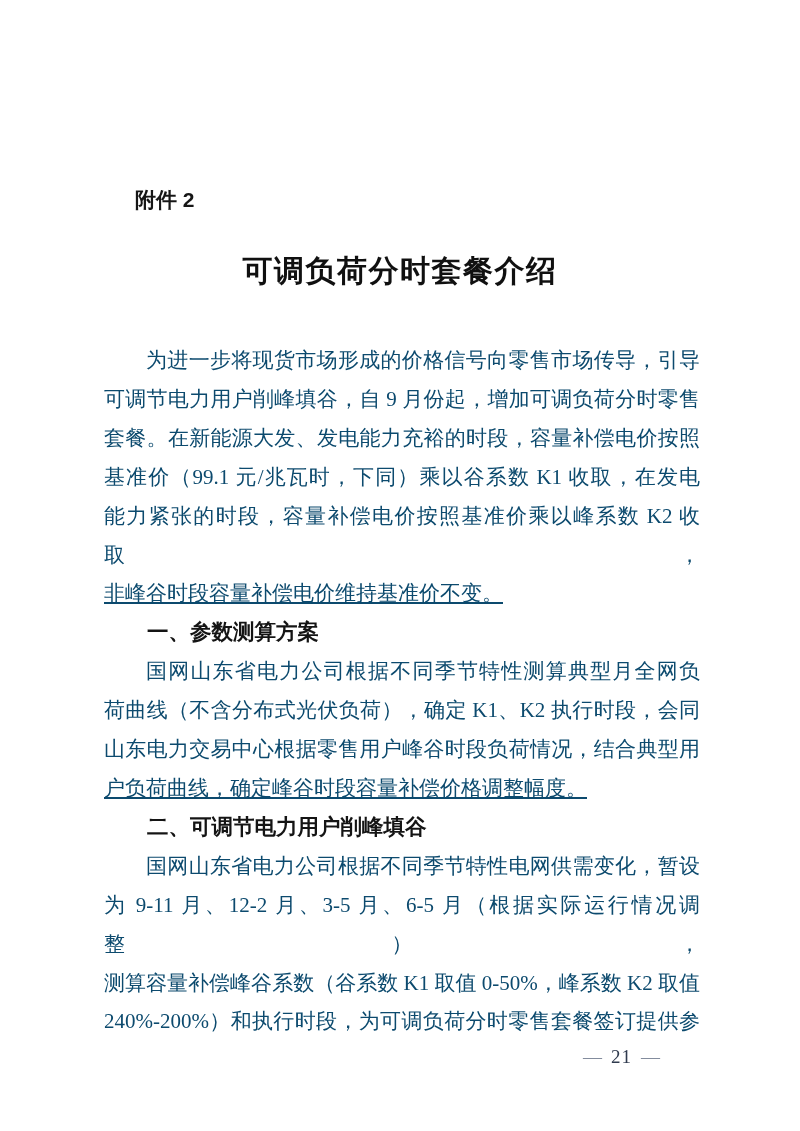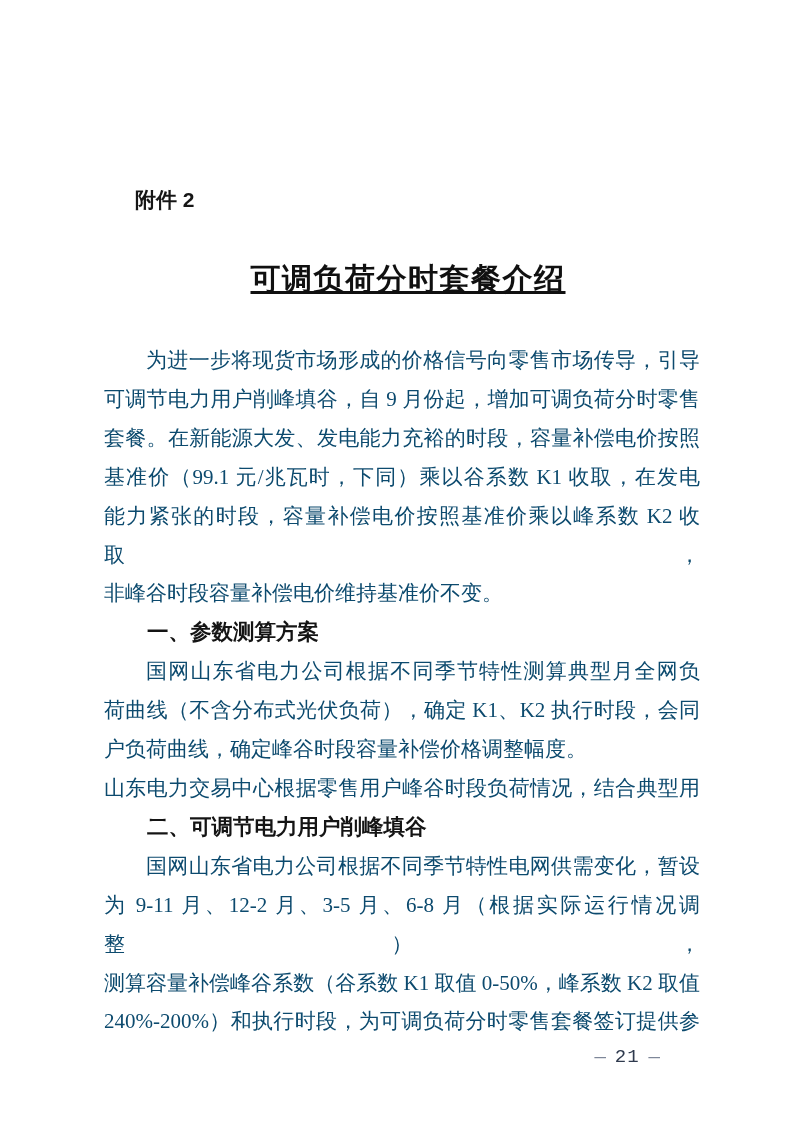--- a/index.html
+++ b/index.html
@@ -43,80 +43,80 @@
     width: 596px;
     font-size: 21px;
   }
   .line {
     line-height: 38.9px;
     text-align: justify;
     text-align-last: justify;
     text-justify: inter-character;
     color: #0c4a6e;
   }
-  .line.flush-left { text-align-last: left; }
+  .line.flush-left { text-align-last: left; text-decoration: underline; }
   .line.indent { text-indent: 2em; }
   .sec-heading {
     font-family: "Liberation Sans", "DejaVu Sans", sans-serif;
     font-weight: 700;
     font-size: 21.5px;
     line-height: 38.9px;
     text-indent: 2em;
     text-align: right;
     text-align-last: left;
     color: #141414;
   }
   .page-number-row {
     position: absolute;
     top: 1046px;
     right: 131px;
     font-size: 19px;
-    font-family: Liberation Mono, monospace;
+    font-family: Liberation Serif, serif;
     color: #313c50;
     white-space: nowrap;
   }
   .page-number-row .dash {
     color: #7e8799;
     margin: 0 9px;
     font-weight: 400;
   }
   .page-number-row .num {
     color: #2f3a4e;
     letter-spacing: 1px;
   }
 </style>
 </head>
 <body>
 
 <div class="page">
 
   <div class="attachment">附件 2</div>
 
-  <h1 class="doc-title" style="margin:8px;text-decoration:underline;">可调负荷分时套餐介绍</h1>
+  <h1 class="doc-title" style="margin:0;">可调负荷分时套餐介绍</h1>
 
   <div class="body-block">
 
     <div class="line indent">为进一步将现货市场形成的价格信号向零售市场传导，引导</div>
     <div class="line">可调节电力用户削峰填谷，自 9 月份起，增加可调负荷分时零售</div>
     <div class="line">套餐。在新能源大发、发电能力充裕的时段，容量补偿电价按照</div>
     <div class="line">基准价（99.1 元/兆瓦时，下同）乘以谷系数 K1 收取，在发电</div>
     <div class="line">能力紧张的时段，容量补偿电价按照基准价乘以峰系数 K2 收取，</div>
     <div class="line flush-left">非峰谷时段容量补偿电价维持基准价不变。</div>
 
     <div class="line sec-heading">一、参数测算方案</div>
 
     <div class="line indent">国网山东省电力公司根据不同季节特性测算典型月全网负</div>
     <div class="line">荷曲线（不含分布式光伏负荷），确定 K1、K2 执行时段，会同</div>
+    <div class="line">山东电力交易中心根据零售用户峰谷时段负荷情况，结合典型用</div>
     <div class="line flush-left">户负荷曲线，确定峰谷时段容量补偿价格调整幅度。</div>
-    <div class="line">山东电力交易中心根据零售用户峰谷时段负荷情况，结合典型用</div>
 
     <div class="line sec-heading">二、可调节电力用户削峰填谷</div>
 
     <div class="line indent">国网山东省电力公司根据不同季节特性电网供需变化，暂设</div>
-    <div class="line">为 9-11 月、12-2 月、3-5 月、6-8 月（根据实际运行情况调整），</div>
+    <div class="line">为 9-11 月、12-2 月、3-5 月、6-5 月（根据实际运行情况调整），</div>
     <div class="line">测算容量补偿峰谷系数（谷系数 K1 取值 0-50%，峰系数 K2 取值</div>
     <div class="line">240%-200%）和执行时段，为可调负荷分时零售套餐签订提供参</div>
 
   </div>
 
   <div class="page-number-row">
     <span class="dash">—</span><span class="num">21</span><span class="dash">—</span>
   </div>
 
 </div>

